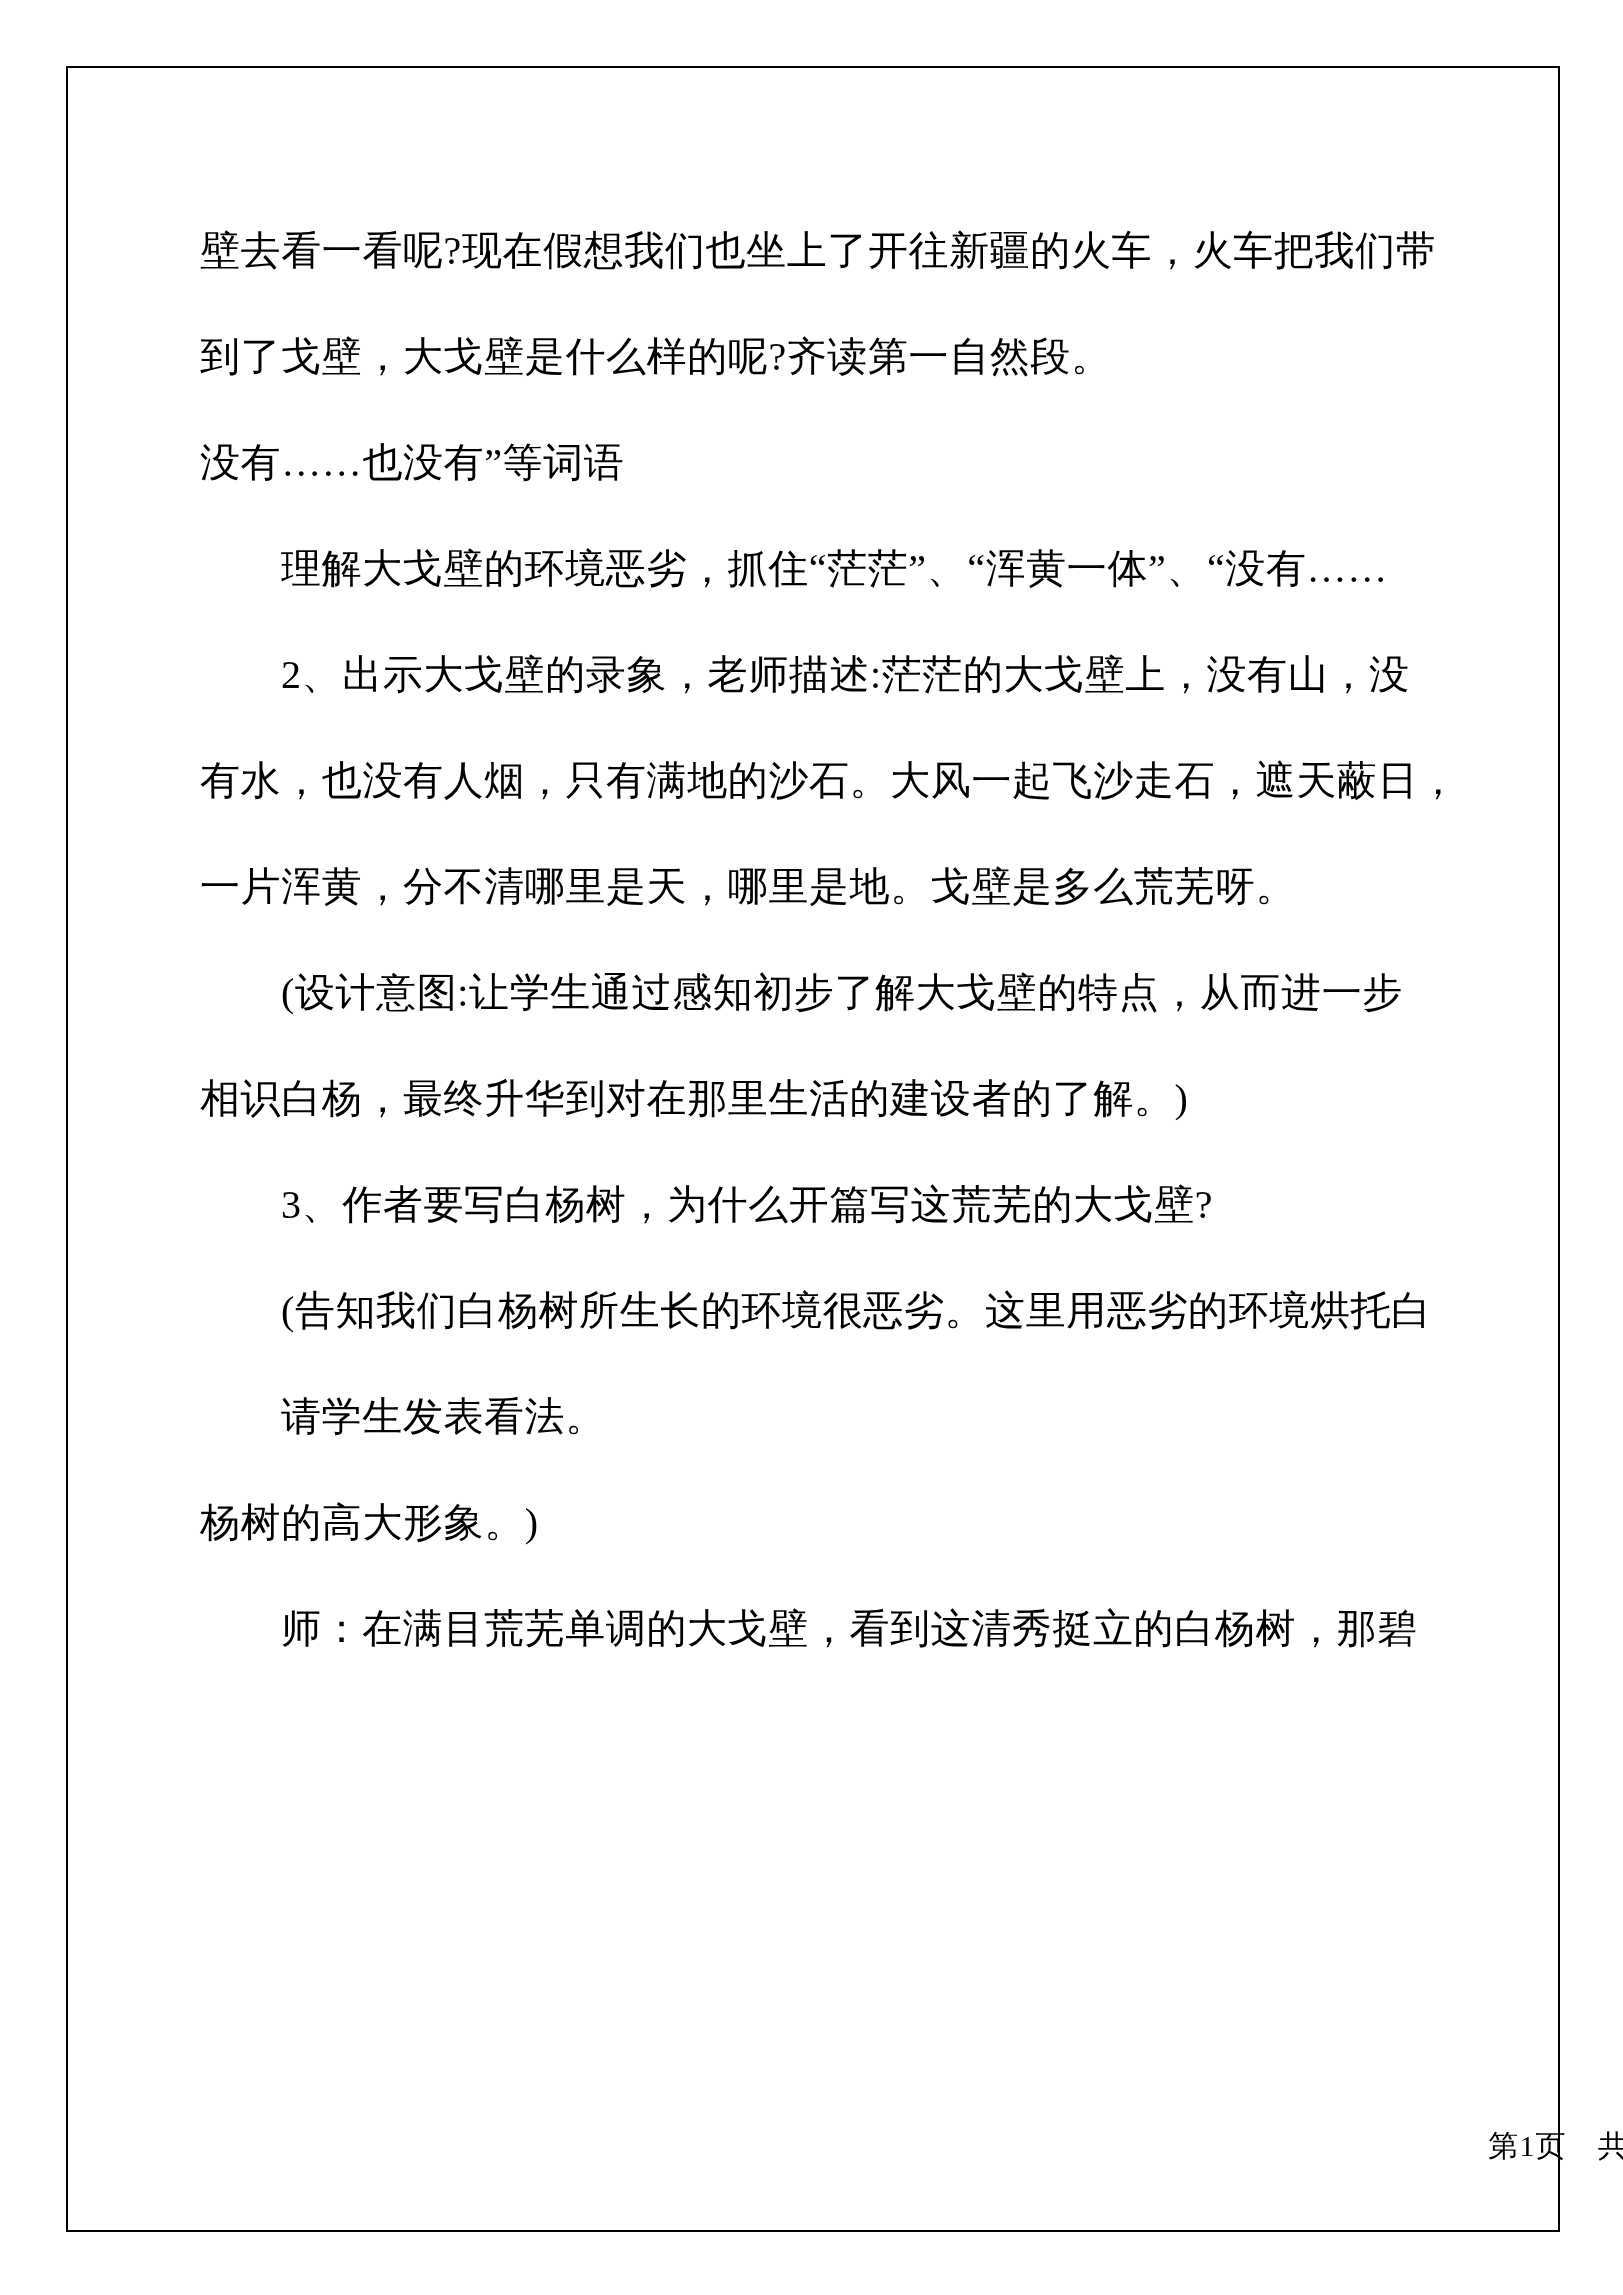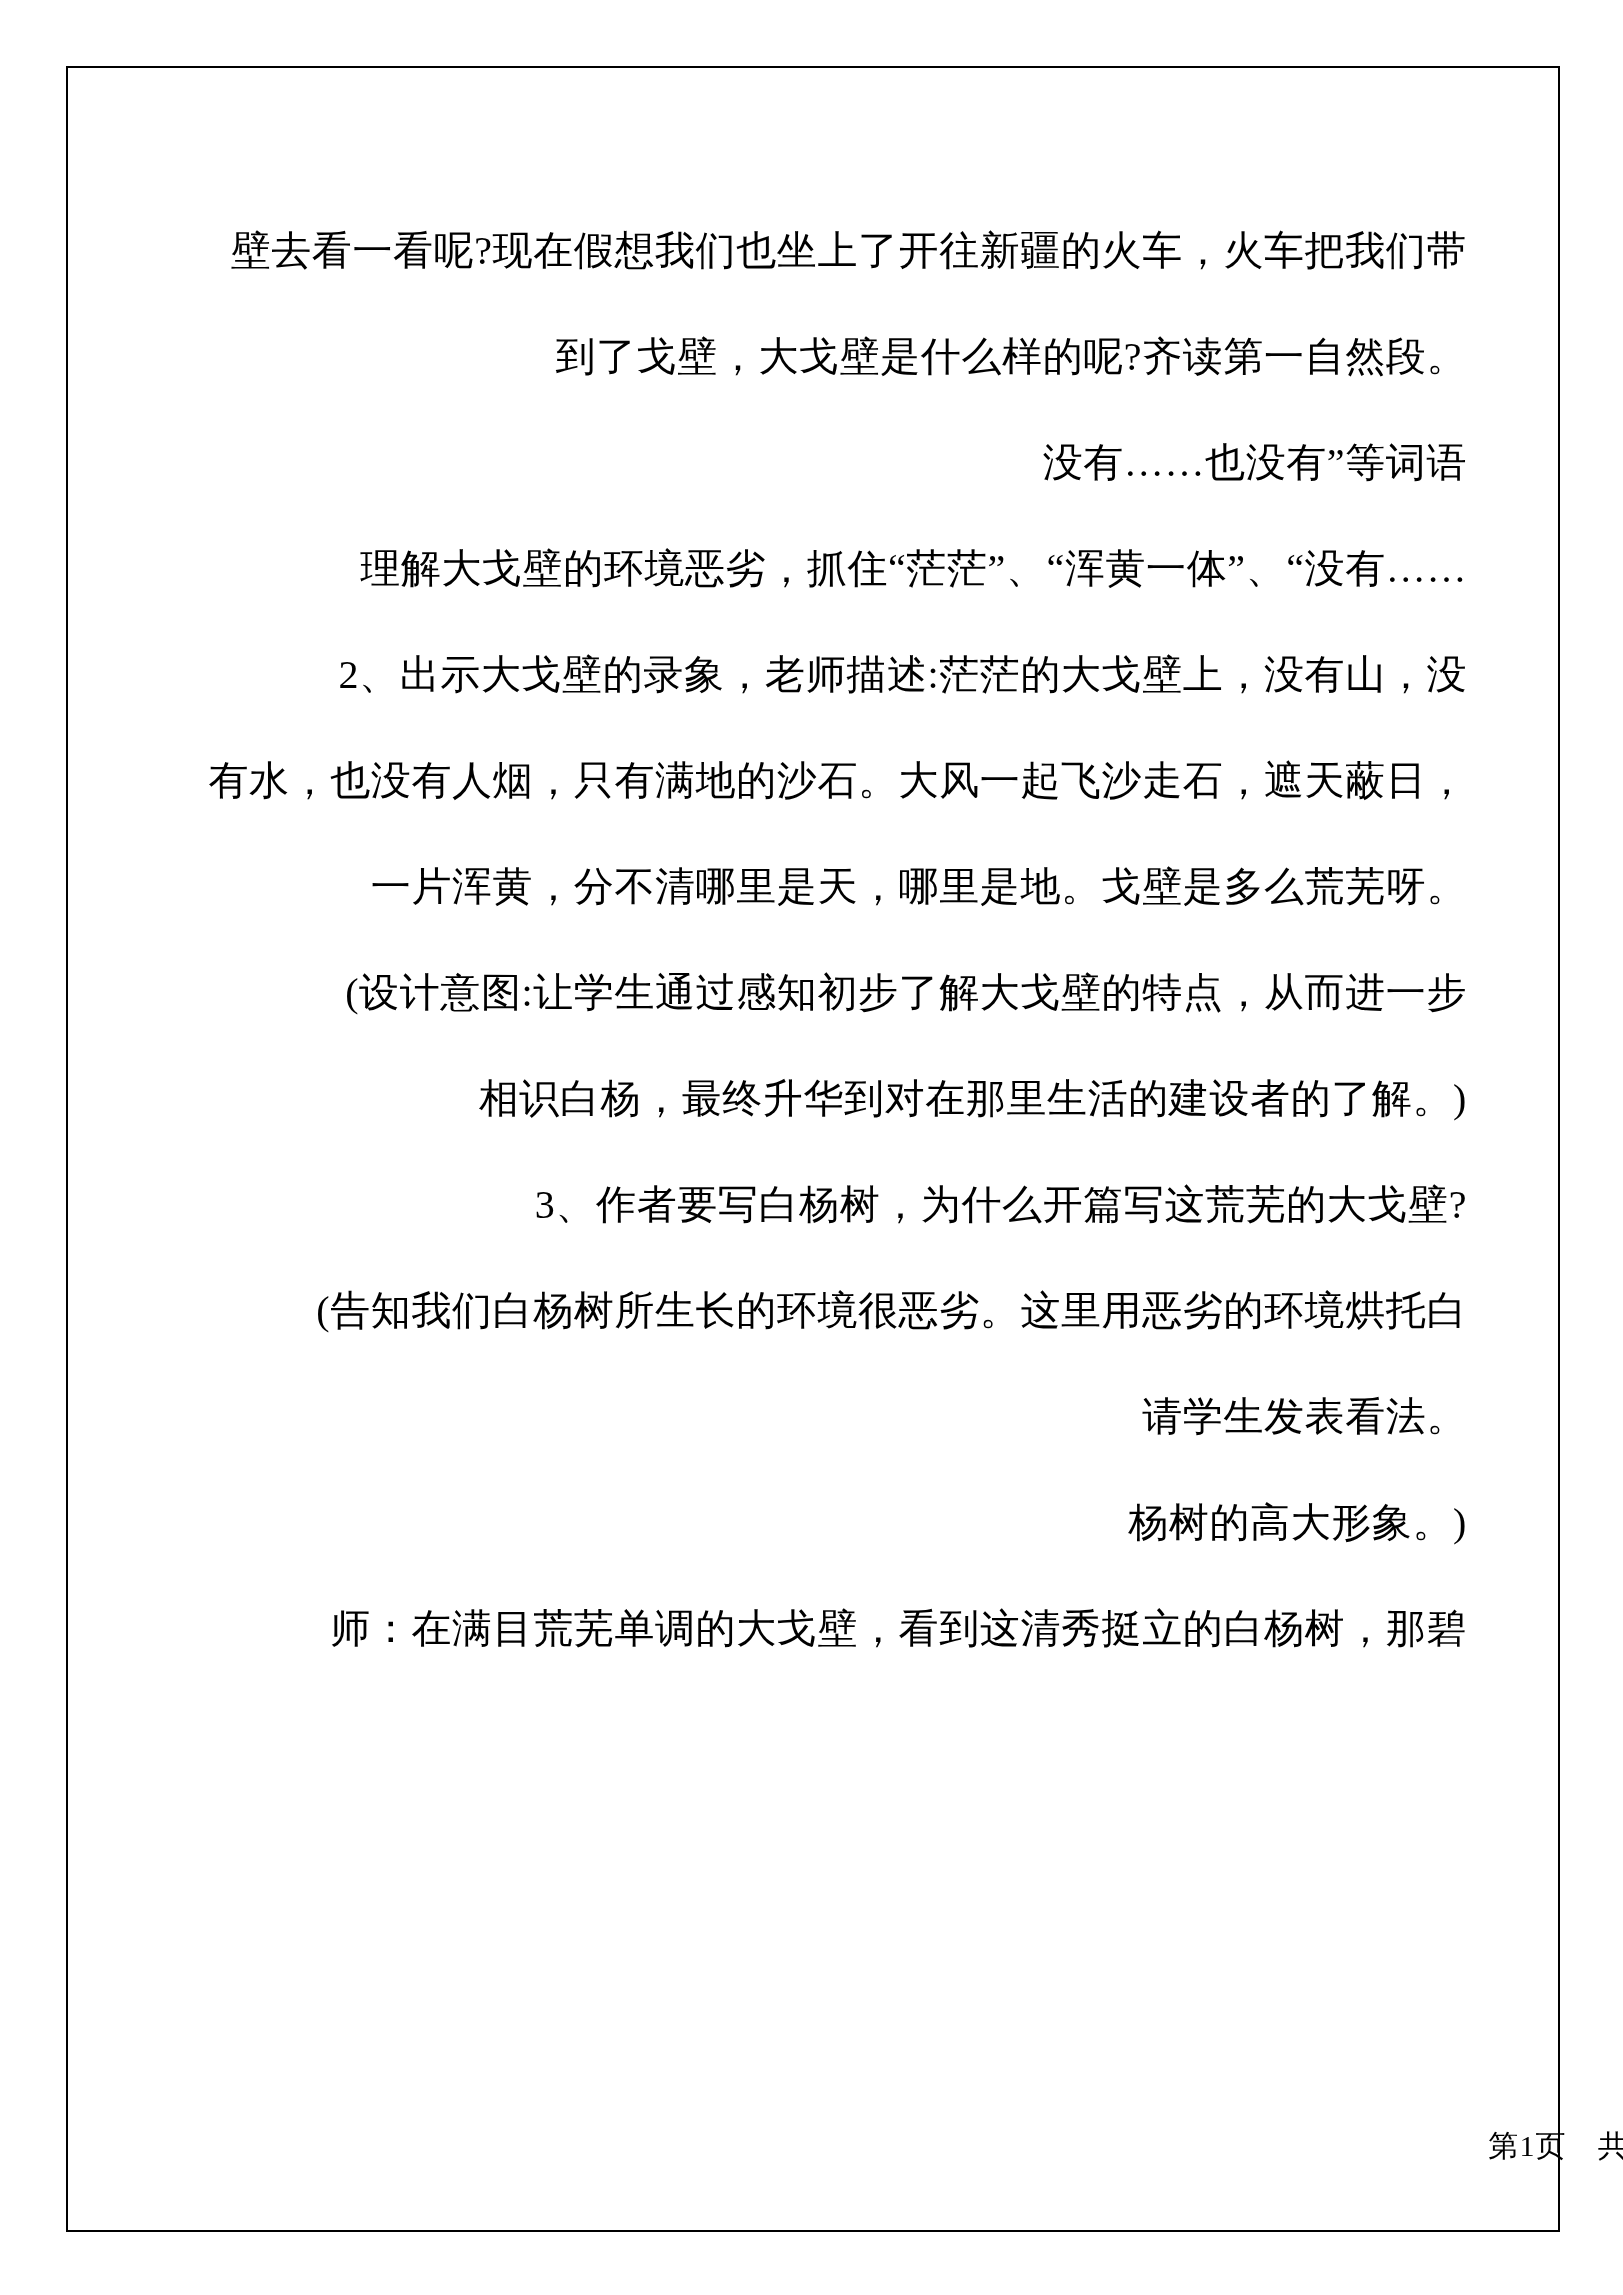--- a/index.html
+++ b/index.html
@@ -22,21 +22,20 @@
     height: 2166px;
     border: 2.2px solid #000000;
     box-sizing: border-box;
     background: #ffffff;
   }
   .content {
     position: absolute;
     left: 200px;
     top: 198px;
     width: 1267px;
-    text-align: right;
   }
   .line {
     height: 106px;
     line-height: 106px;
     font-size: 40px;
     letter-spacing: 0.6px;
     white-space: nowrap;
     overflow: visible;
   }
   .line.indent {

